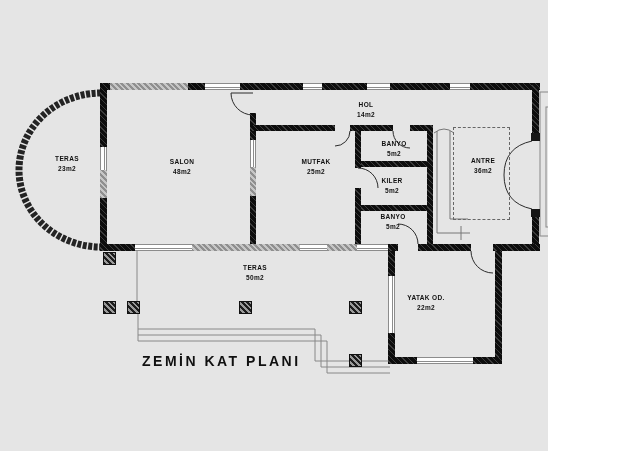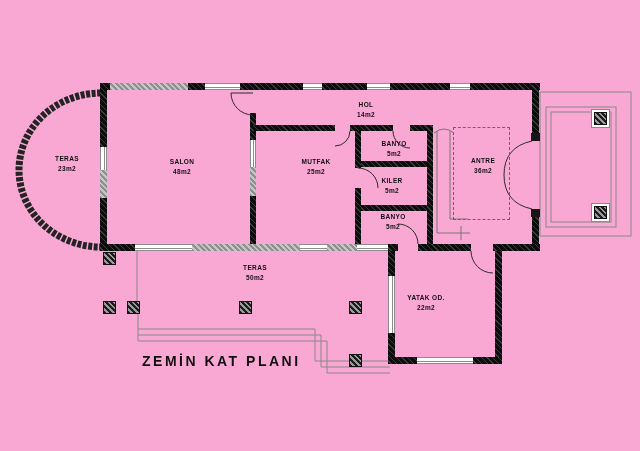--- a/index.html
+++ b/index.html
@@ -1,16 +1,16 @@
 <!DOCTYPE html>
 <html><head>
 <meta charset="utf-8">
 <style>
   html,body{margin:0;padding:0;background:#fff;}
-  .plan{position:relative;width:640px;height:451px;background:#f9a8d4;overflow:hidden;
+  .plan{position:relative;width:548px;height:451px;background:#e5e5e5;overflow:hidden;
         font-family:"Liberation Sans",sans-serif;}
   svg.overlay{position:absolute;left:0;top:0;width:640px;height:451px;}
   .wall{position:absolute;background:repeating-linear-gradient(45deg,#0d0d0d 0 2px,#3c3c3c 2px 3px,#0d0d0d 3px 4px);}
   .win-thin{position:absolute;background:#fff;border-top:1px solid #8c8c8c;border-bottom:1px solid #8c8c8c;box-sizing:border-box;}
   .win-thin::after{content:"";position:absolute;left:0;right:0;top:50%;height:1px;background:#8c8c8c;}
   .win-thin-v{position:absolute;background:#fff;border-left:1px solid #8c8c8c;border-right:1px solid #8c8c8c;box-sizing:border-box;}
   .win-thin-v::after{content:"";position:absolute;top:0;bottom:0;left:50%;width:1px;background:#8c8c8c;}
   .win-gray{position:absolute;background:repeating-linear-gradient(45deg,#8f8f8f 0 2px,#c6c6c6 2px 4px);}
   .col{position:absolute;width:13px;height:13px;box-sizing:border-box;border:1px solid #111;
        background:repeating-linear-gradient(45deg,#1d1d1d 0 2px,#9a9a9a 2px 4px);}

